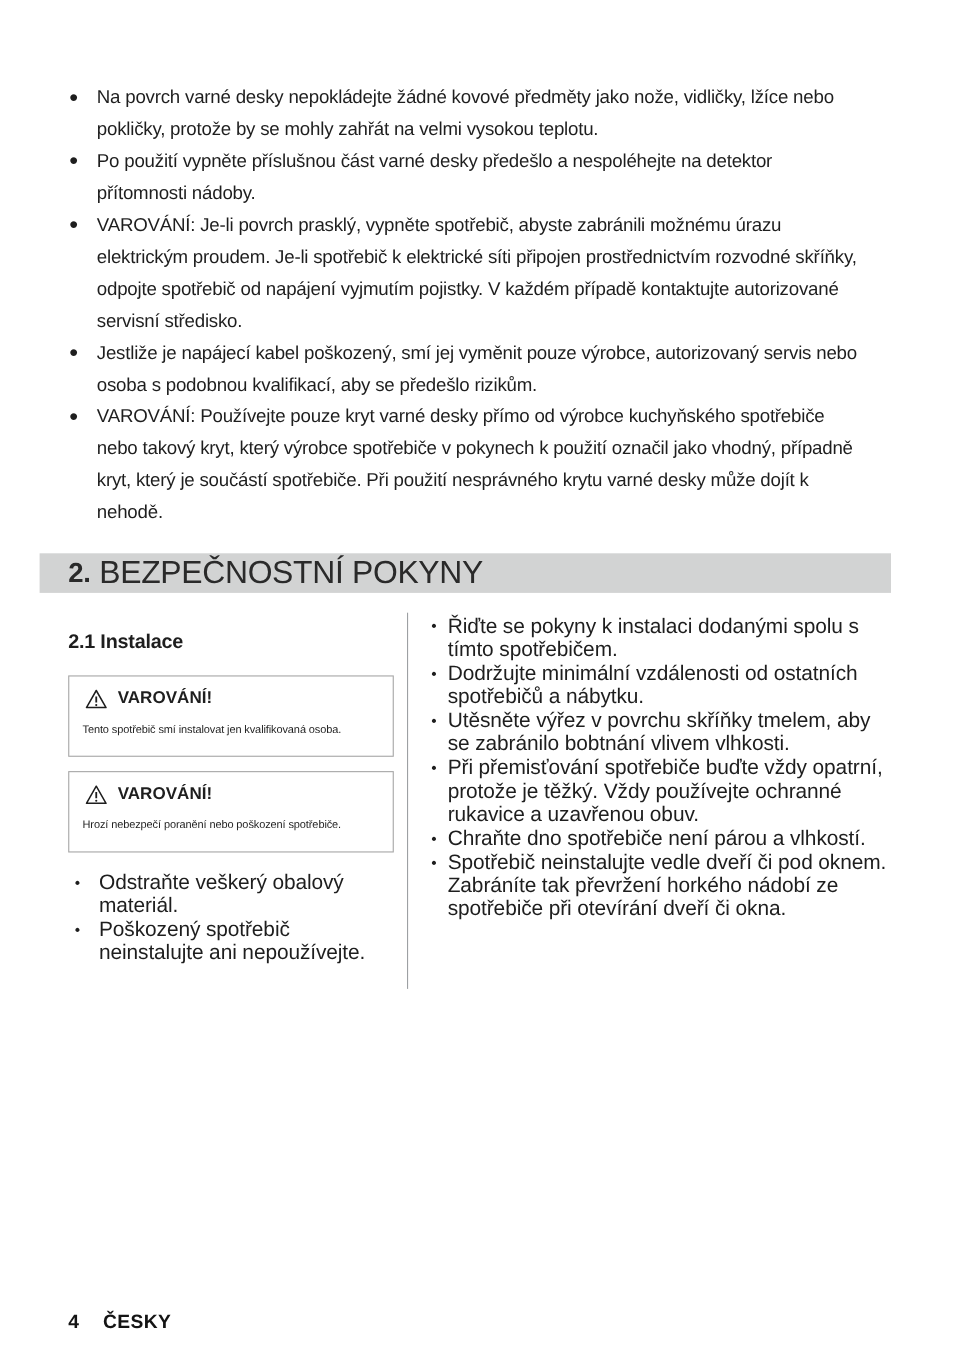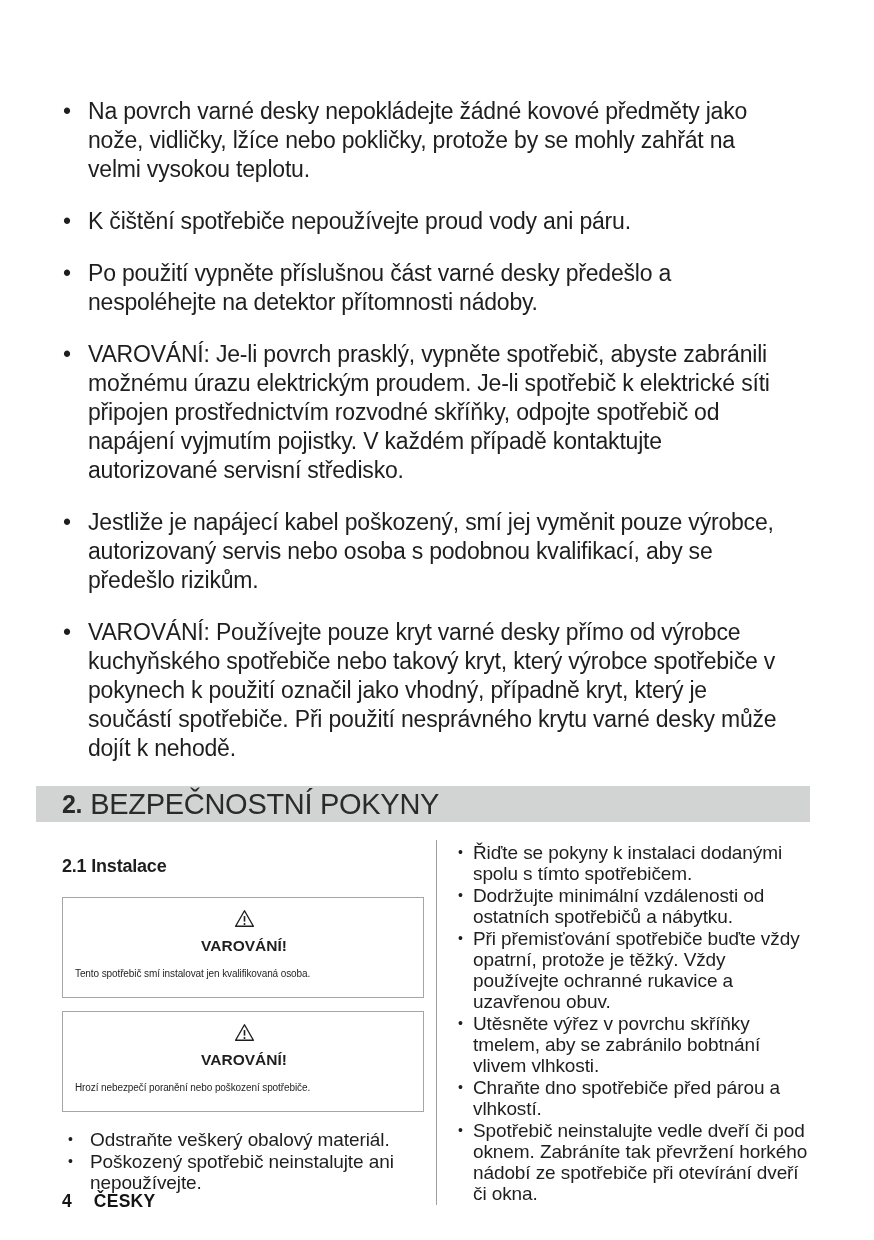--- a/index.html
+++ b/index.html
@@ -12,24 +12,23 @@
     overflow: hidden;
   }
   .page { width: 874px; height: 1240px; position: relative; }
   .content { padding: 74px 64px 0 62px; }
 
   
   .intro-list { list-style: none; width: 726px; }
   .intro-list li {
     position: relative;
     padding-left: 26px;
-    font-size: 23px;
+    font-size: 17px;
     line-height: 29px;
     letter-spacing: -0.2px;
-    margin-top: 23px;
   }
   .intro-list li::before {
     content: "\2022";
     position: absolute; left: 1px; top: 0;
     font-size: 23px;
   }
 
   
   .section-bar {
     margin-top: 23px;
@@ -38,39 +37,38 @@
     height: 36px;
     display: flex; align-items: center;
     padding-left: 26px;
     letter-spacing: -0.3px;
   }
   .section-bar .sec-num { font-weight: bold; font-size: 25px; color: #2a2a2a; }
   .section-bar .sec-title { font-size: 29px; color: #2a2a2a; margin-left: 8px; }
 
   
   .columns { display: flex; margin-top: 18px; min-height: 342px; }
-  .col-left { width: 362px; }
+  .col-left { width: 296px; }
   .col-divider { width: 1px; background: #9da0a3; margin-left: 12px; }
   .col-right { flex: 1; padding-left: 14px; }
 
   .subsection-title {
     font-size: 18px; font-weight: bold;
     margin-top: 16px; margin-bottom: 20px;
     letter-spacing: -0.2px;
   }
 
   .warn-box {
     border: 1px solid #a6a6a6;
     padding: 9px 12px 13px 12px;
     margin-bottom: 13px;
   }
   .warn-head {
-    display: flex; align-items: center; gap: 9px;
+    display: flex; gap: 9px;
     padding: 2px 0 8px 2px;
-    flex-direction: column;
   }
   .warn-label { font-weight: bold; font-size: 15.5px; letter-spacing: 0; }
   .warn-text { font-size: 10px; line-height: 21px; letter-spacing: -0.1px; }
   .warn-icon { flex: 0 0 auto; display: block; }
 
   .small-list { list-style: none; margin-top: 17px; }
   .small-list li {
     position: relative;
     padding-left: 28px;
     font-size: 19px;
@@ -99,21 +97,20 @@
 <body>
 
 <div class="page">
   <div class="content">
 
     <ul class="intro-list">
 
         <li>Na povrch varné desky nepokládejte žádné kovové předměty jako nože, vidličky, lžíce nebo pokličky, protože by se mohly zahřát na velmi vysokou teplotu.</li>
 
 
-        <li>K čištění spotřebiče nepoužívejte proud vody ani páru.</li>
 
         <li>Po použití vypněte příslušnou část varné desky předešlo a nespoléhejte na detektor přítomnosti nádoby.</li>
 
         <li>VAROVÁNÍ: Je-li povrch prasklý, vypněte spotřebič, abyste zabránili možnému úrazu elektrickým proudem. Je-li spotřebič k elektrické síti připojen prostřednictvím rozvodné skříňky, odpojte spotřebič od napájení vyjmutím pojistky. V každém případě kontaktujte autorizované servisní středisko.</li>
 
         <li>Jestliže je napájecí kabel poškozený, smí jej vyměnit pouze výrobce, autorizovaný servis nebo osoba s podobnou kvalifikací, aby se předešlo rizikům.</li>
 
         <li>VAROVÁNÍ: Používejte pouze kryt varné desky přímo od výrobce kuchyňského spotřebiče nebo takový kryt, který výrobce spotřebiče v pokynech k použití označil jako vhodný, případně kryt, který je součástí spotřebiče. Při použití nesprávného krytu varné desky může dojít k nehodě.</li>
       </ul>
 
@@ -163,25 +160,25 @@
 
       <div class="col-divider"></div>
 
       <div class="col-right">
         <ul class="small-list">
 
             <li>Řiďte se pokyny k instalaci dodanými spolu s tímto spotřebičem.</li>
 
             <li>Dodržujte minimální vzdálenosti od ostatních spotřebičů a nábytku.</li>
 
+            <li>Utěsněte výřez v povrchu skříňky tmelem, aby se zabránilo bobtnání vlivem vlhkosti.</li>
+
             <li>Při přemisťování spotřebiče buďte vždy opatrní, protože je těžký. Vždy používejte ochranné rukavice a uzavřenou obuv.</li>
 
-            <li>Utěsněte výřez v povrchu skříňky tmelem, aby se zabránilo bobtnání vlivem vlhkosti.</li>
-
-            <li>Chraňte dno spotřebiče před párou a vlhkostí.</li>
+            <li>Chraňte dno spotřebiče není párou a vlhkostí.</li>
 
             <li>Spotřebič neinstalujte vedle dveří či pod oknem. Zabráníte tak převržení horkého nádobí ze spotřebiče při otevírání dveří či okna.</li>
           </ul>
       </div>
     </div>
 
   </div>
 
   <div class="footer">
     <span class="pagenum">4</span>

